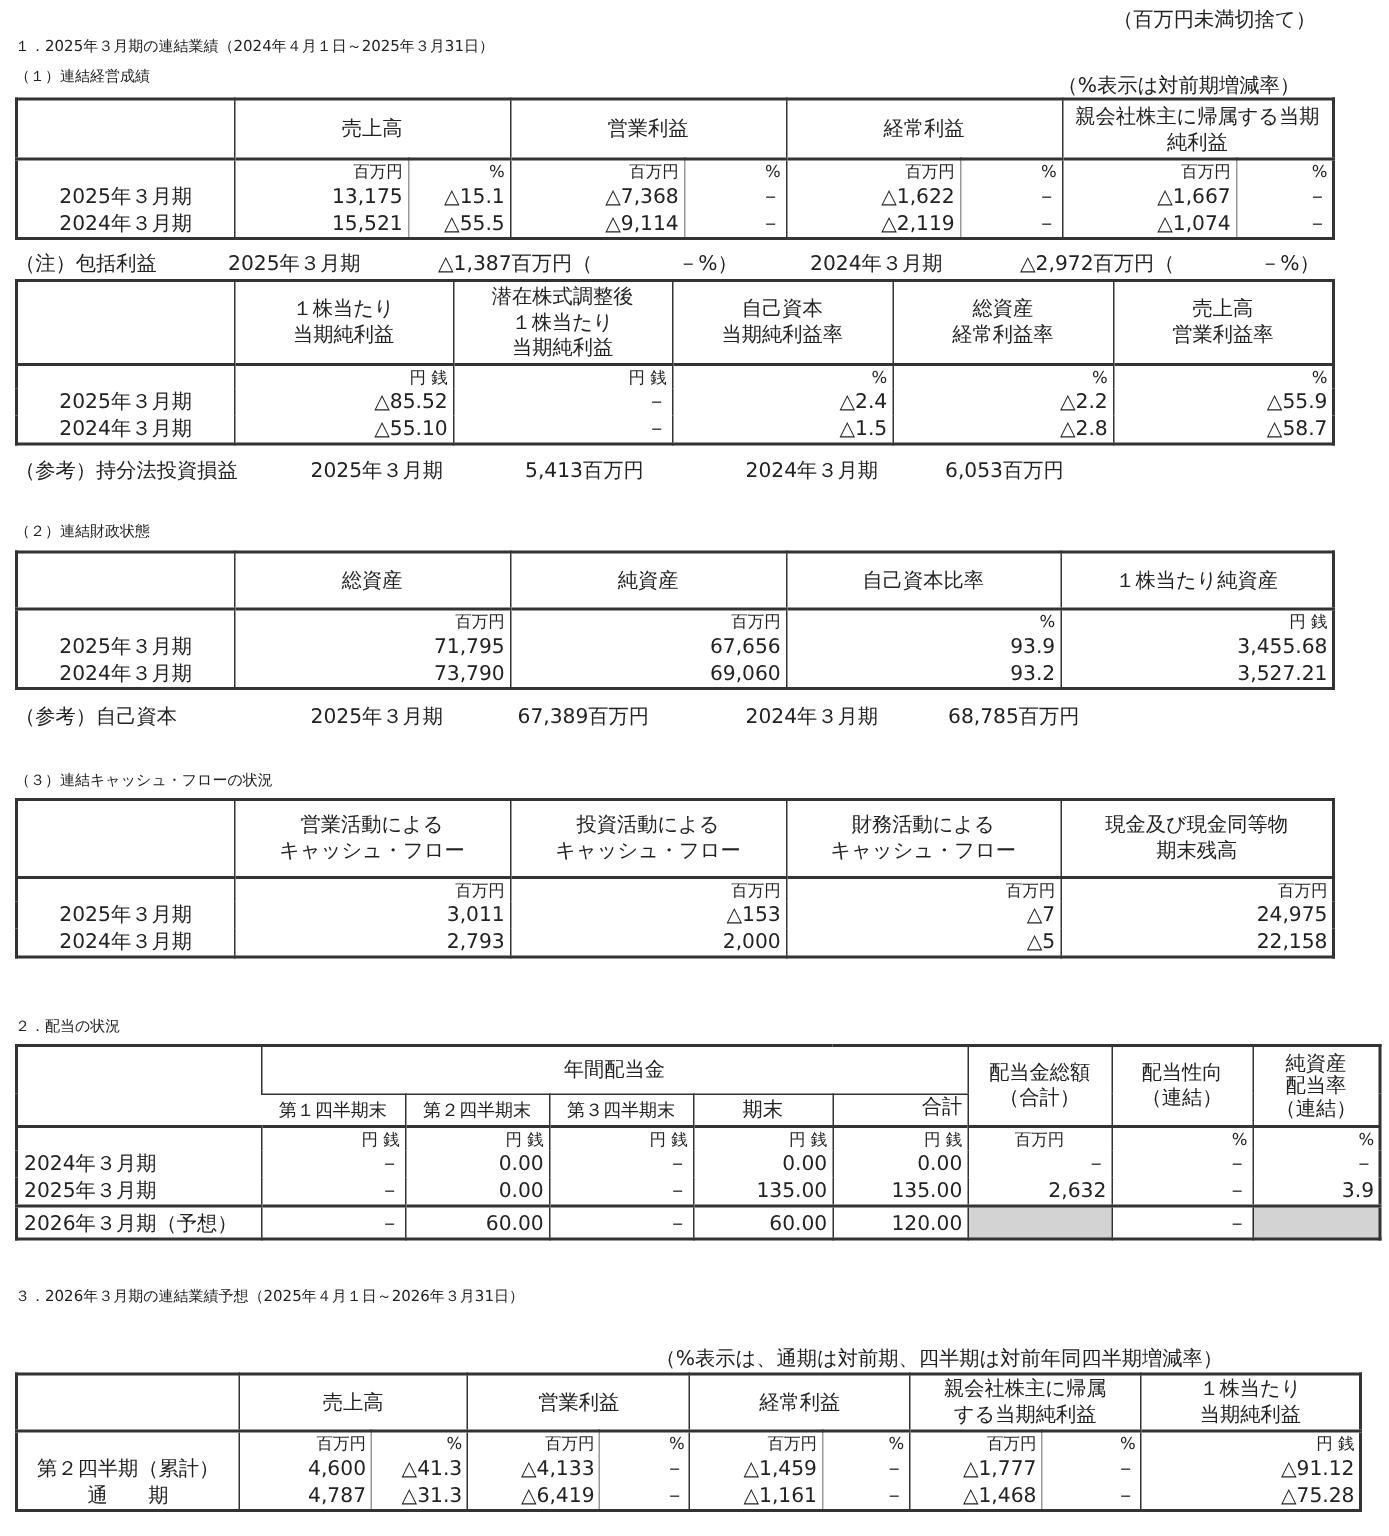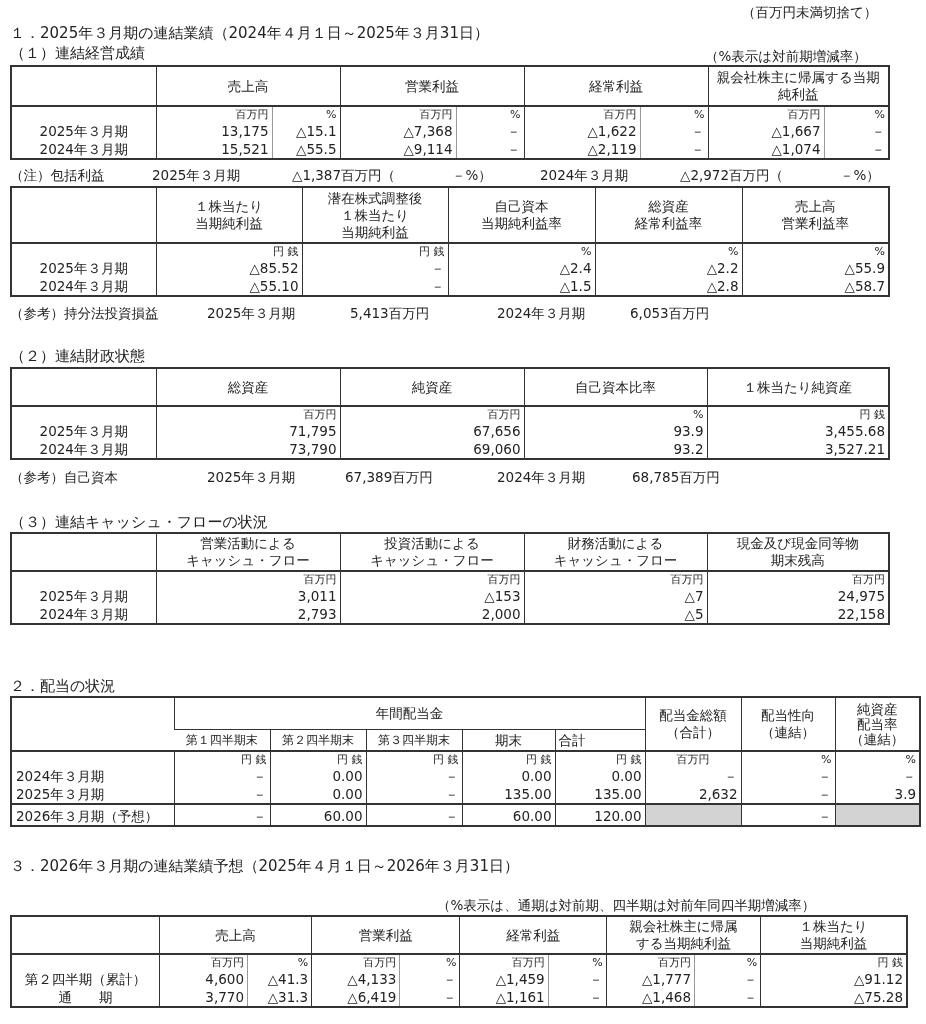--- a/index.html
+++ b/index.html
@@ -1,19 +1,19 @@
 <!DOCTYPE html>
 <html><head>
 <meta charset="utf-8">
 <style>
   html, body { margin:0; padding:0; background:#fff; }
   body { width:926px; height:1024px; position:relative; overflow:hidden;
          font-family:"DejaVu Sans", sans-serif; color:#222; font-size:13.5px; }
   .abs { position:absolute; white-space:nowrap; }
-  .h1 { font-size:15px; }
+  .h1 { font-size:10px; }
   .note-r { font-size:13.5px; }
   table { position:absolute; border-collapse:collapse; table-layout:fixed; }
   td { border-left:1px solid #333; padding:0 3px; line-height:18px; vertical-align:bottom;
        text-align:right; white-space:nowrap; font-size:13.5px; }
   td:first-child { border-left:none; }
   table.t { border:2px solid #333; }
   tr.hdr td { text-align:center; vertical-align:middle; border-bottom:2px solid #333; line-height:17px; }
   tr.unit td { font-size:11px; line-height:15px; }
   td.lbl { text-align:center; padding:0; }
   td.lblL { text-align:left; padding-left:4px; }
@@ -210,21 +210,21 @@
 <div class="abs h1" style="left:10px;top:513px;">（３）連結キャッシュ・フローの状況</div>
 <table class="t" style="left:10px;top:532px;width:878px;">
   <colgroup>
       <col style="width:145px">
       <col style="width:184px">
       <col style="width:184px">
       <col style="width:183px">
       <col style="width:182px">
     </colgroup>
   <tbody>
-      <tr class="hdr" style="height:38px;">
+      <tr class="hdr" style="height:52px;">
     <td></td>
     <td>
           <div>営業活動による</div>
           <div>キャッシュ・フロー</div>
         </td>
     <td>
           <div>投資活動による</div>
           <div>キャッシュ・フロー</div>
         </td>
     <td>
@@ -289,21 +289,21 @@
           <div>純資産</div>
           <div>配当率</div>
           <div>（連結）</div>
         </td>
   </tr>
   <tr style="height:22px;">
     <td class="nh" style="text-align:center;vertical-align:middle;border-bottom:2px solid #333;border-left:none;">第１四半期末</td>
     <td class="nh" style="text-align:center;vertical-align:middle;border-bottom:2px solid #333;">第２四半期末</td>
     <td class="nh" style="text-align:center;vertical-align:middle;border-bottom:2px solid #333;">第３四半期末</td>
     <td style="text-align:center;vertical-align:middle;border-bottom:2px solid #333;">期末</td>
-    <td style="text-align:left;vertical-align:middle;border-bottom:2px solid #333;">合計</td>
+    <td style="text-align:right;vertical-align:middle;border-bottom:2px solid #333;font-family:Liberation Mono, monospace;">合計</td>
   </tr>
   <tr class="unit">
     <td></td>
     <td>円 銭</td>
     <td>円 銭</td>
     <td>円 銭</td>
     <td>円 銭</td>
     <td>円 銭</td>
     <td style="text-align:center;">百万円</td>
     <td>%</td>
@@ -394,21 +394,21 @@
     <td>△4,133</td>
     <td class="sub">－</td>
     <td>△1,459</td>
     <td class="sub">－</td>
     <td>△1,777</td>
     <td class="sub">－</td>
     <td>△91.12</td>
   </tr>
   <tr>
     <td class="lbl">通　　期</td>
-    <td>3,770</td>
+    <td>4,787</td>
     <td class="sub">△31.3</td>
     <td>△6,419</td>
     <td class="sub">－</td>
     <td>△1,161</td>
     <td class="sub">－</td>
     <td>△1,468</td>
     <td class="sub">－</td>
     <td>△75.28</td>
   </tr>
 </tbody>

